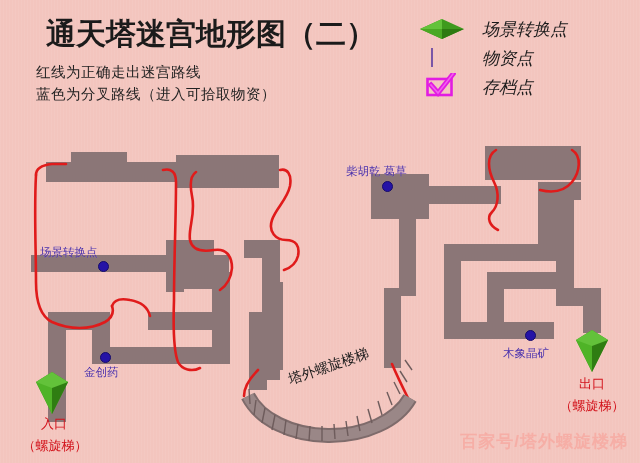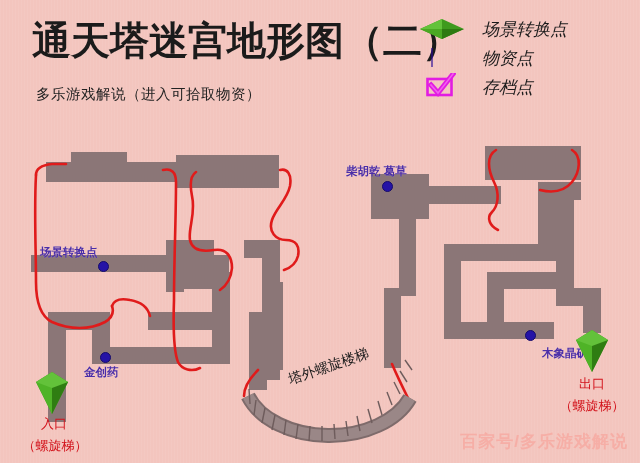--- a/index.html
+++ b/index.html
@@ -9,22 +9,22 @@
     background:#f4c6bf;
   }
   #map{
     position:relative;width:640px;height:463px;
     background:
       repeating-linear-gradient(90deg, rgba(255,255,255,0.055) 0px, rgba(255,255,255,0.055) 1px, rgba(0,0,0,0) 1px, rgba(0,0,0,0) 3px),
       #f3c5be;
   }
   
   .title{
-    position:absolute;left:32px;top:14px;
-    font-size:39px;font-weight:bold;color:#1b1b1b;
+    position:absolute;left:46px;top:14px;
+    font-size:30px;font-weight:bold;color:#1b1b1b;
     letter-spacing:0px;white-space:nowrap;
   }
   .subtitle{
     position:absolute;left:36px;
     font-size:14.5px;color:#222;white-space:nowrap;letter-spacing:.5px;
   }
   .sub1{top:63px;}
   .sub2{top:85px;}
 
   
@@ -56,21 +56,21 @@
     position:absolute;background:#8b7677;
   }
   .maze-svg{position:absolute;left:0;top:0;width:640px;height:463px;}
   .pt{position:absolute;}
   .dot{
     position:absolute;width:9px;height:9px;border-radius:50%;
     background:#2413a6;border:1px solid #150a6b;
   }
   .itemlabel{
     position:absolute;font-size:11.5px;color:#4b2ea8;
-    white-space:nowrap;font-weight:bold;
+    white-space:nowrap;font-weight:normal;
     text-shadow:0 0 1px rgba(255,255,255,.35);
   }
   .endlabel{
     position:absolute;font-size:13px;color:#d2121b;
     white-space:nowrap;text-align:center;
   }
   .stairlabel{
     position:absolute;font-size:14px;color:#1b1b1b;
     white-space:nowrap;
   }
@@ -79,21 +79,22 @@
     font-size:17px;color:#f6aea6;font-weight:bold;
     white-space:nowrap;letter-spacing:1px;
   }
 </style>
 </head>
 <body>
 
 <div id="map">
 
   <div class="title">通天塔迷宫地形图（二）</div>
-  <div class="subtitle sub2">多乐游戏解说（进入可拾取物资）</div>
+  <div class="subtitle sub1">红线为正确走出迷宫路线</div>
+  <div class="subtitle sub2">蓝色为分叉路线（进入可拾取物资）</div>
 
   <div class="legend">
 
     <div class="legend-row">
       <span class="lg-icon">
         <span class="diamond">
           <svg width="44" height="22" viewBox="0 0 44 22">
             <polygon points="0,11 22,1 44,11 22,21" fill="#3f9a1e"></polygon>
             <polygon points="0,11 22,1 22,11" fill="#63c23a"></polygon>
             <polygon points="22,11 44,11 22,21" fill="#2e7a12"></polygon>
@@ -226,21 +227,21 @@
   <div class="itemlabel" style="left:40px;top:245px;">场景转换点</div>
   <div class="dot" style="left:98px;top:261px;"></div>
 
   <div class="dot" style="left:100px;top:352px;"></div>
   <div class="itemlabel" style="left:84px;top:365px;">金创药</div>
 
   <div class="itemlabel" style="left:346px;top:164px;">柴胡乾 葛草</div>
   <div class="dot" style="left:382px;top:181px;"></div>
 
   <div class="dot" style="left:525px;top:330px;"></div>
-  <div class="itemlabel" style="left:503px;top:346px;margin-left:39px;">木象晶矿</div>
+  <div class="itemlabel" style="left:503px;top:346px;">木象晶矿</div>
 
   <div class="pt" style="left:34px;top:368px;">
     <svg width="36" height="46" viewBox="0 0 36 46">
       <polygon points="18,46 2,14 18,4 34,14" fill="#3f9a1e"></polygon>
       <polygon points="18,46 2,14 18,14" fill="#4fb327"></polygon>
       <polygon points="18,46 34,14 18,14" fill="#2f7d12"></polygon>
       <polygon points="2,14 18,4 34,14 18,20" fill="#63c23a"></polygon>
     </svg>
   </div>
   <div class="endlabel" style="left:32px;top:415px;width:44px;">入口</div>
@@ -252,14 +253,14 @@
       <polygon points="18,46 2,14 18,14" fill="#4fb327"></polygon>
       <polygon points="18,46 34,14 18,14" fill="#2f7d12"></polygon>
       <polygon points="2,14 18,4 34,14 18,20" fill="#63c23a"></polygon>
     </svg>
   </div>
   <div class="endlabel" style="left:570px;top:375px;width:44px;">出口</div>
   <div class="endlabel" style="left:549px;top:397px;width:86px;">（螺旋梯）</div>
 
   <div class="stairlabel" style="left:286px;top:372px;transform:rotate(-19deg);transform-origin:left top;">塔外螺旋楼梯</div>
 
-  <div class="watermark">百家号/多乐游戏解说</div>
+  <div class="watermark">百家号/塔外螺旋楼梯</div>
 </div>
 
 </body></html>

